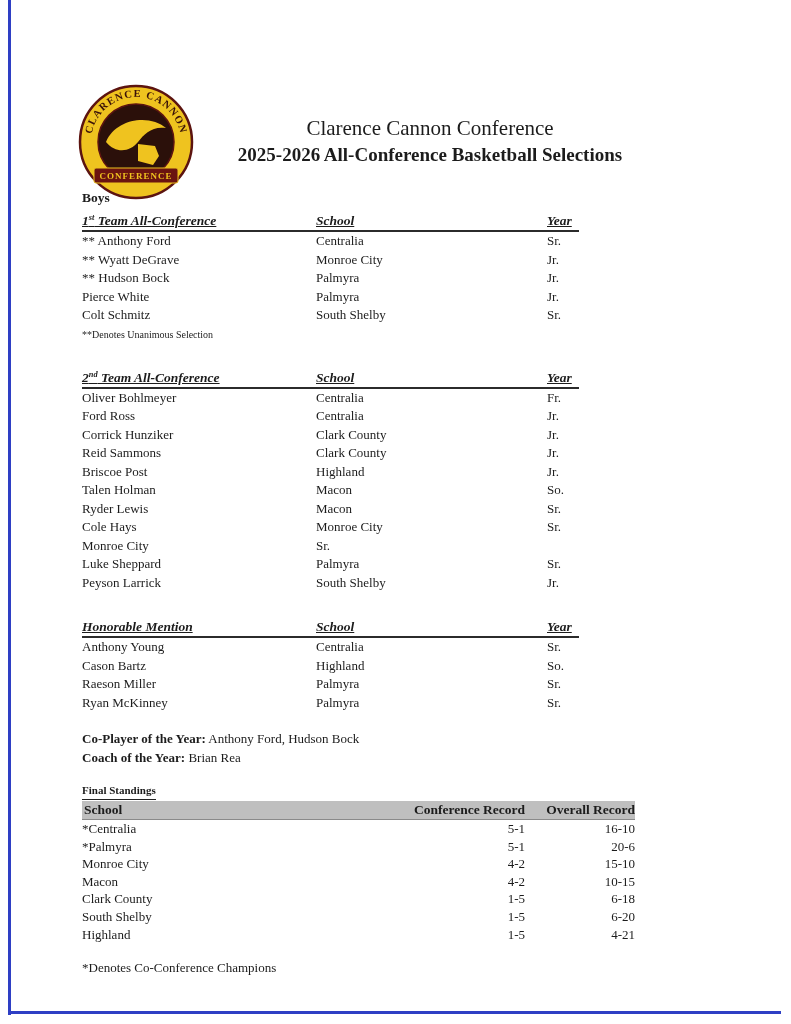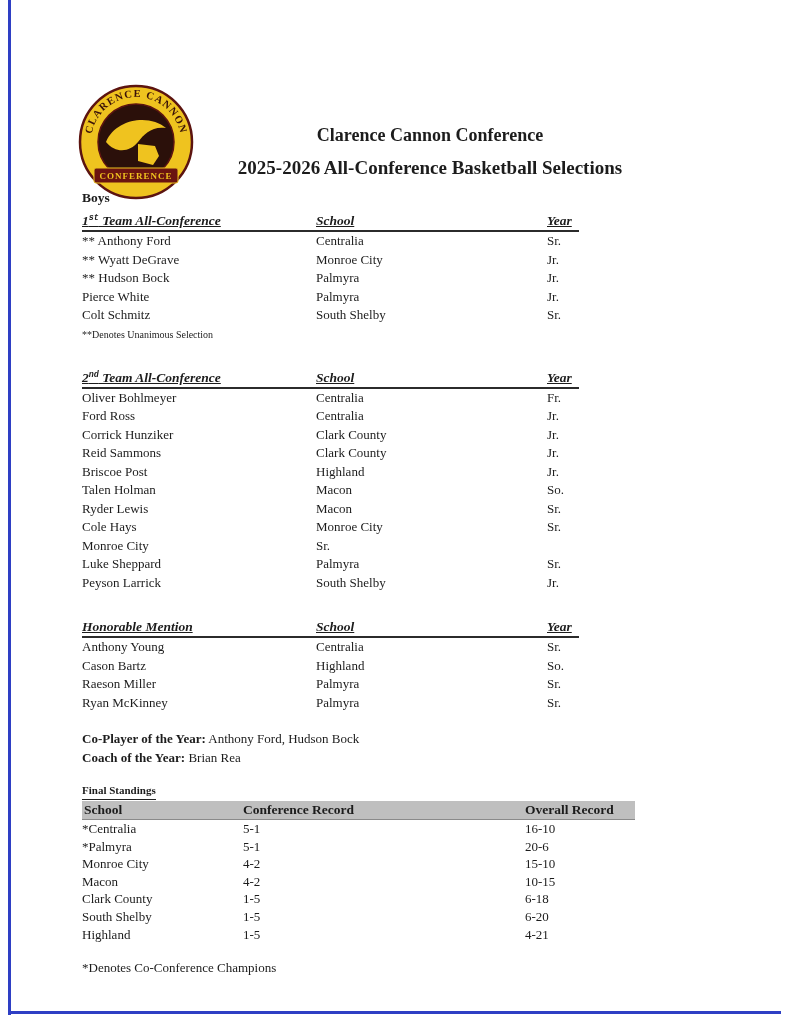--- a/index.html
+++ b/index.html
@@ -19,56 +19,56 @@
   }
   
   .scan-left{position:absolute;left:8px;top:0;width:3px;height:1015px;background:var(--scan_blue);}
   .scan-bottom{position:absolute;left:8px;top:1011px;width:773px;height:3px;background:var(--scan_blue);}
 
   
   .logo{position:absolute;left:78px;top:84px;width:116px;height:116px;}
 
   
   .titles{position:absolute;left:150px;top:114px;width:560px;text-align:center;}
-  .title1{font-size:18px;font-weight:bold;margin:8px;line-height:26px;}
+  .title1{font-size:21px;font-weight:normal;margin:1px;line-height:26px;}
   .title2{font-size:19px;font-weight:bold;margin:2px 0 0 0;line-height:24px;}
 
   
   .content{position:absolute;left:82px;top:190px;width:620px;}
   .boys{font-weight:bold;font-size:13.5px;line-height:16px;}
 
   .section{margin-top:6px;}
   .section.spaced{margin-top:26px;}
   .roster{width:497px;}
   .r-head{
     display:grid;grid-template-columns:234px 231px 32px;
     font-weight:bold;font-style:italic;font-size:13.5px;line-height:17px;
     border-bottom:2px solid #2b2b2b;padding-bottom:1px;
   }
   .r-head .hcell{text-decoration:underline;}
   .r-row{display:grid;grid-template-columns:234px 231px 32px;font-size:13px;line-height:18.5px;}
-  sup{font-size:0.62em;vertical-align:super;line-height:0;font-family:Liberation Mono, monospace;}
+  sup{font-size:0.62em;vertical-align:super;line-height:0;}
   .footnote{font-size:10px;line-height:16px;margin-top:2px;}
 
   .awards{margin-top:18px;font-size:13px;line-height:18.5px;}
   .awards .lbl{font-weight:bold;}
 
   .standings-title{
     margin-top:15px;font-size:11px;font-weight:bold;line-height:17px;
     display:inline-block;border-bottom:1.5px solid #222;
   }
   .standings{width:553px;margin-top:1px;}
   .s-head{
     display:grid;grid-template-columns:161px 282px 110px;
     background:var(--band_gray);font-weight:bold;font-size:13.5px;line-height:18px;
     border-bottom:1px solid #8a8a8a;
   }
   .s-head .s-c1{padding-left:2px;}
   .s-row{display:grid;grid-template-columns:161px 282px 110px;font-size:13px;line-height:17.6px;}
-  .s-c2,.s-c3{text-align:left;}
+  .s-c2,.s-c3{text-align:right;}
   .s-footnote{font-size:13px;line-height:17px;margin-top:16px;}
 </style>
 </head>
 <body>
 
 <div class="page">
 
   <div class="scan-left"></div>
   <div class="scan-bottom"></div>
 

